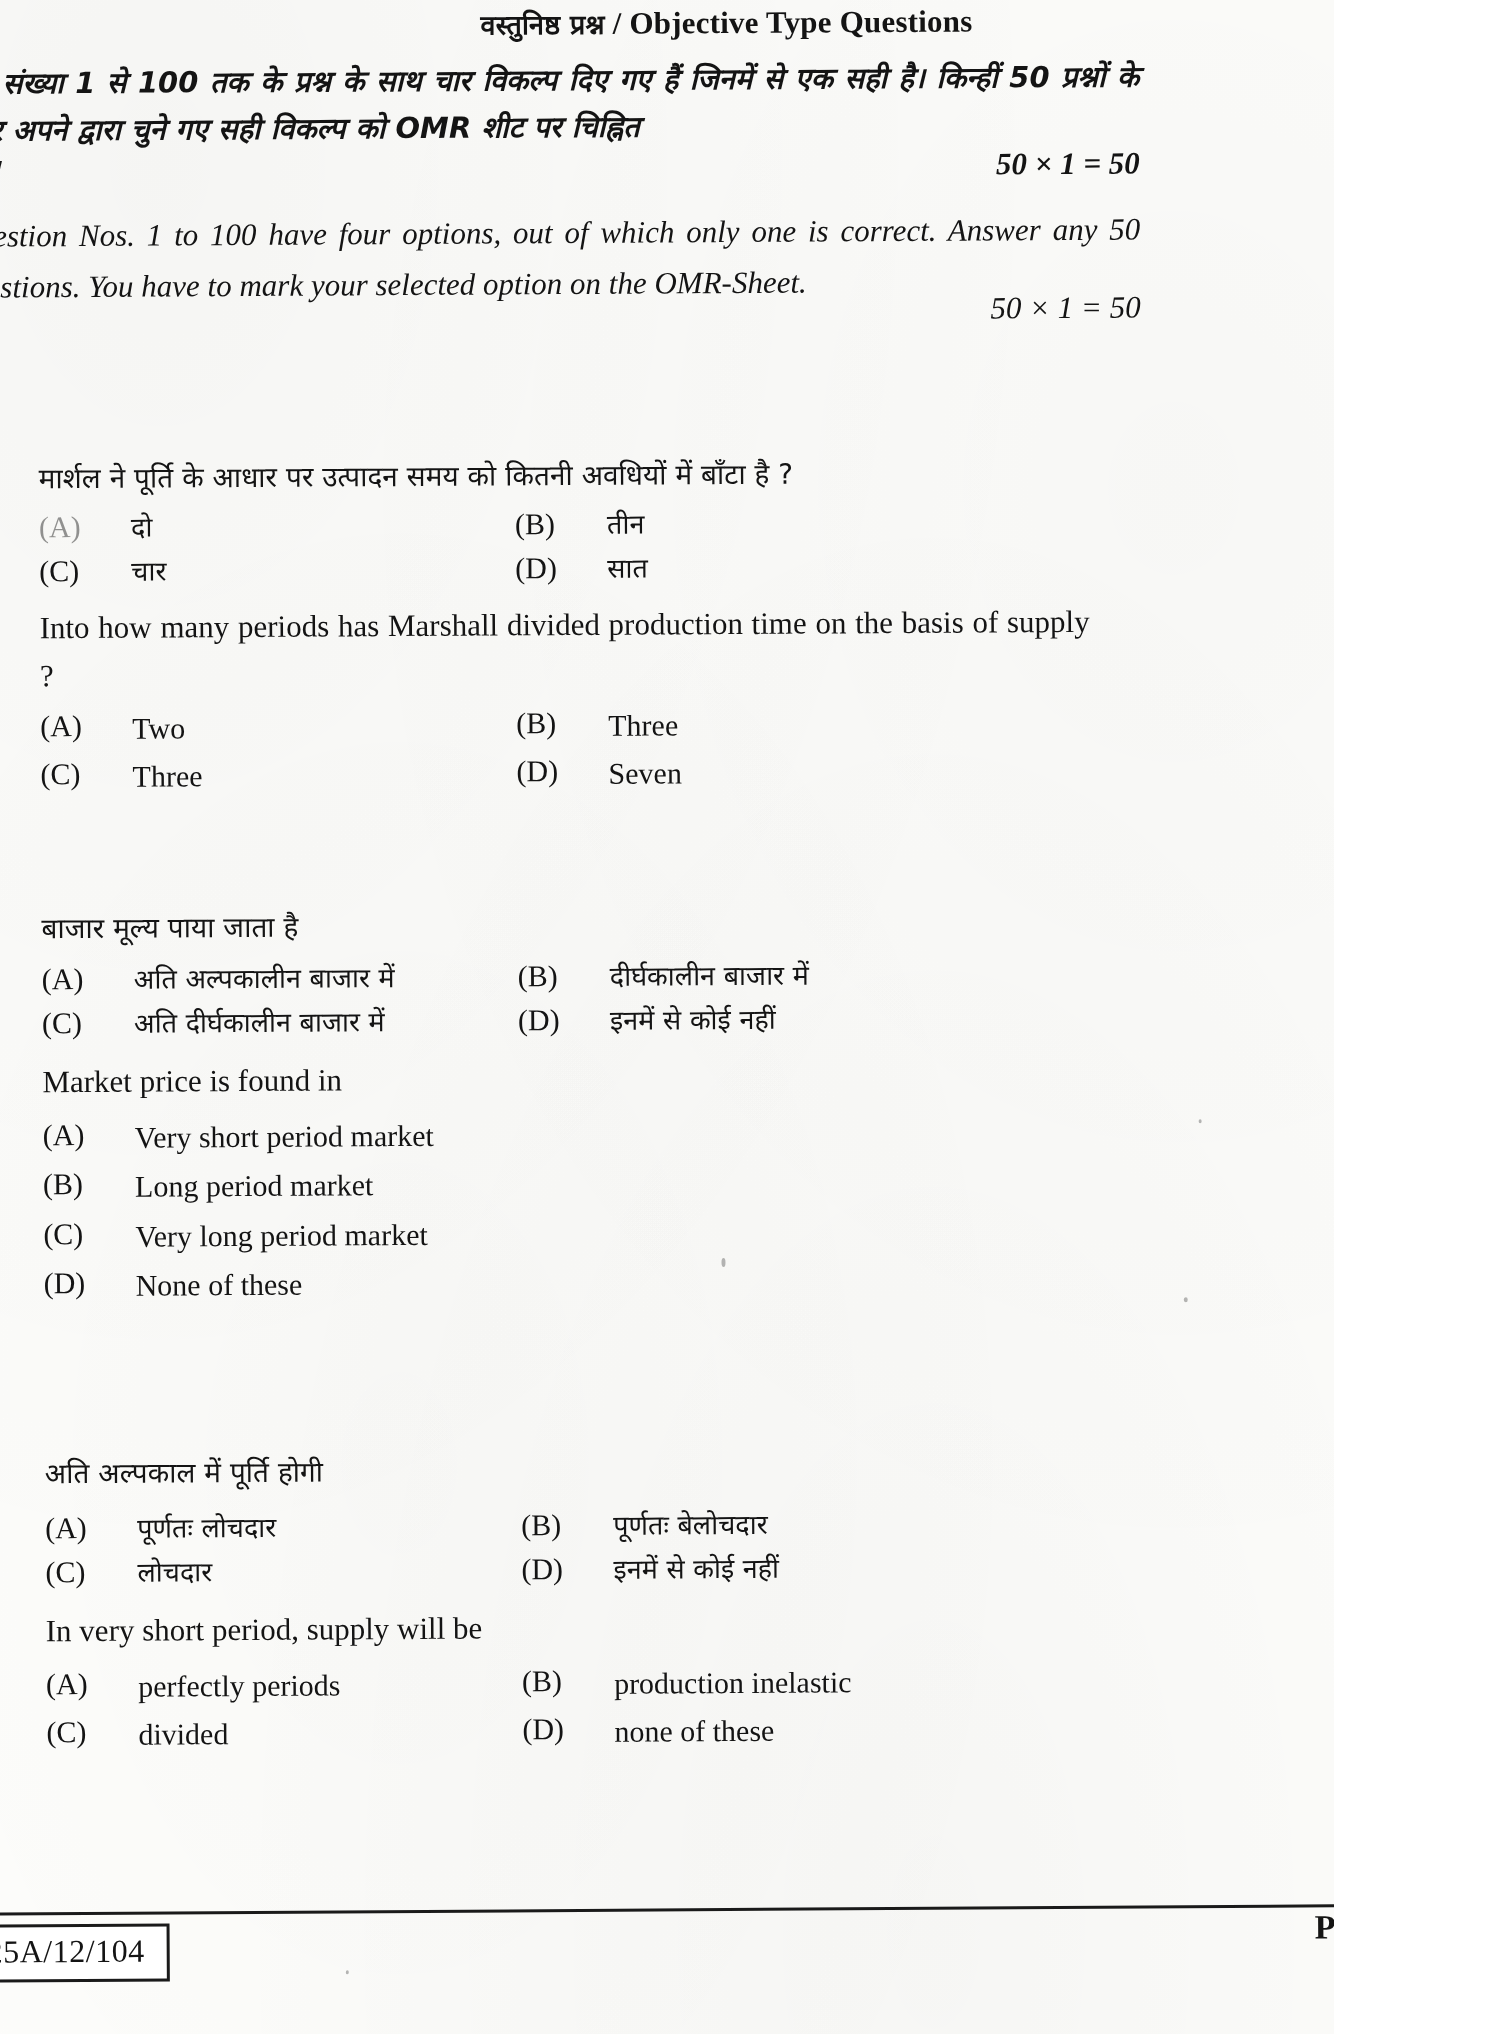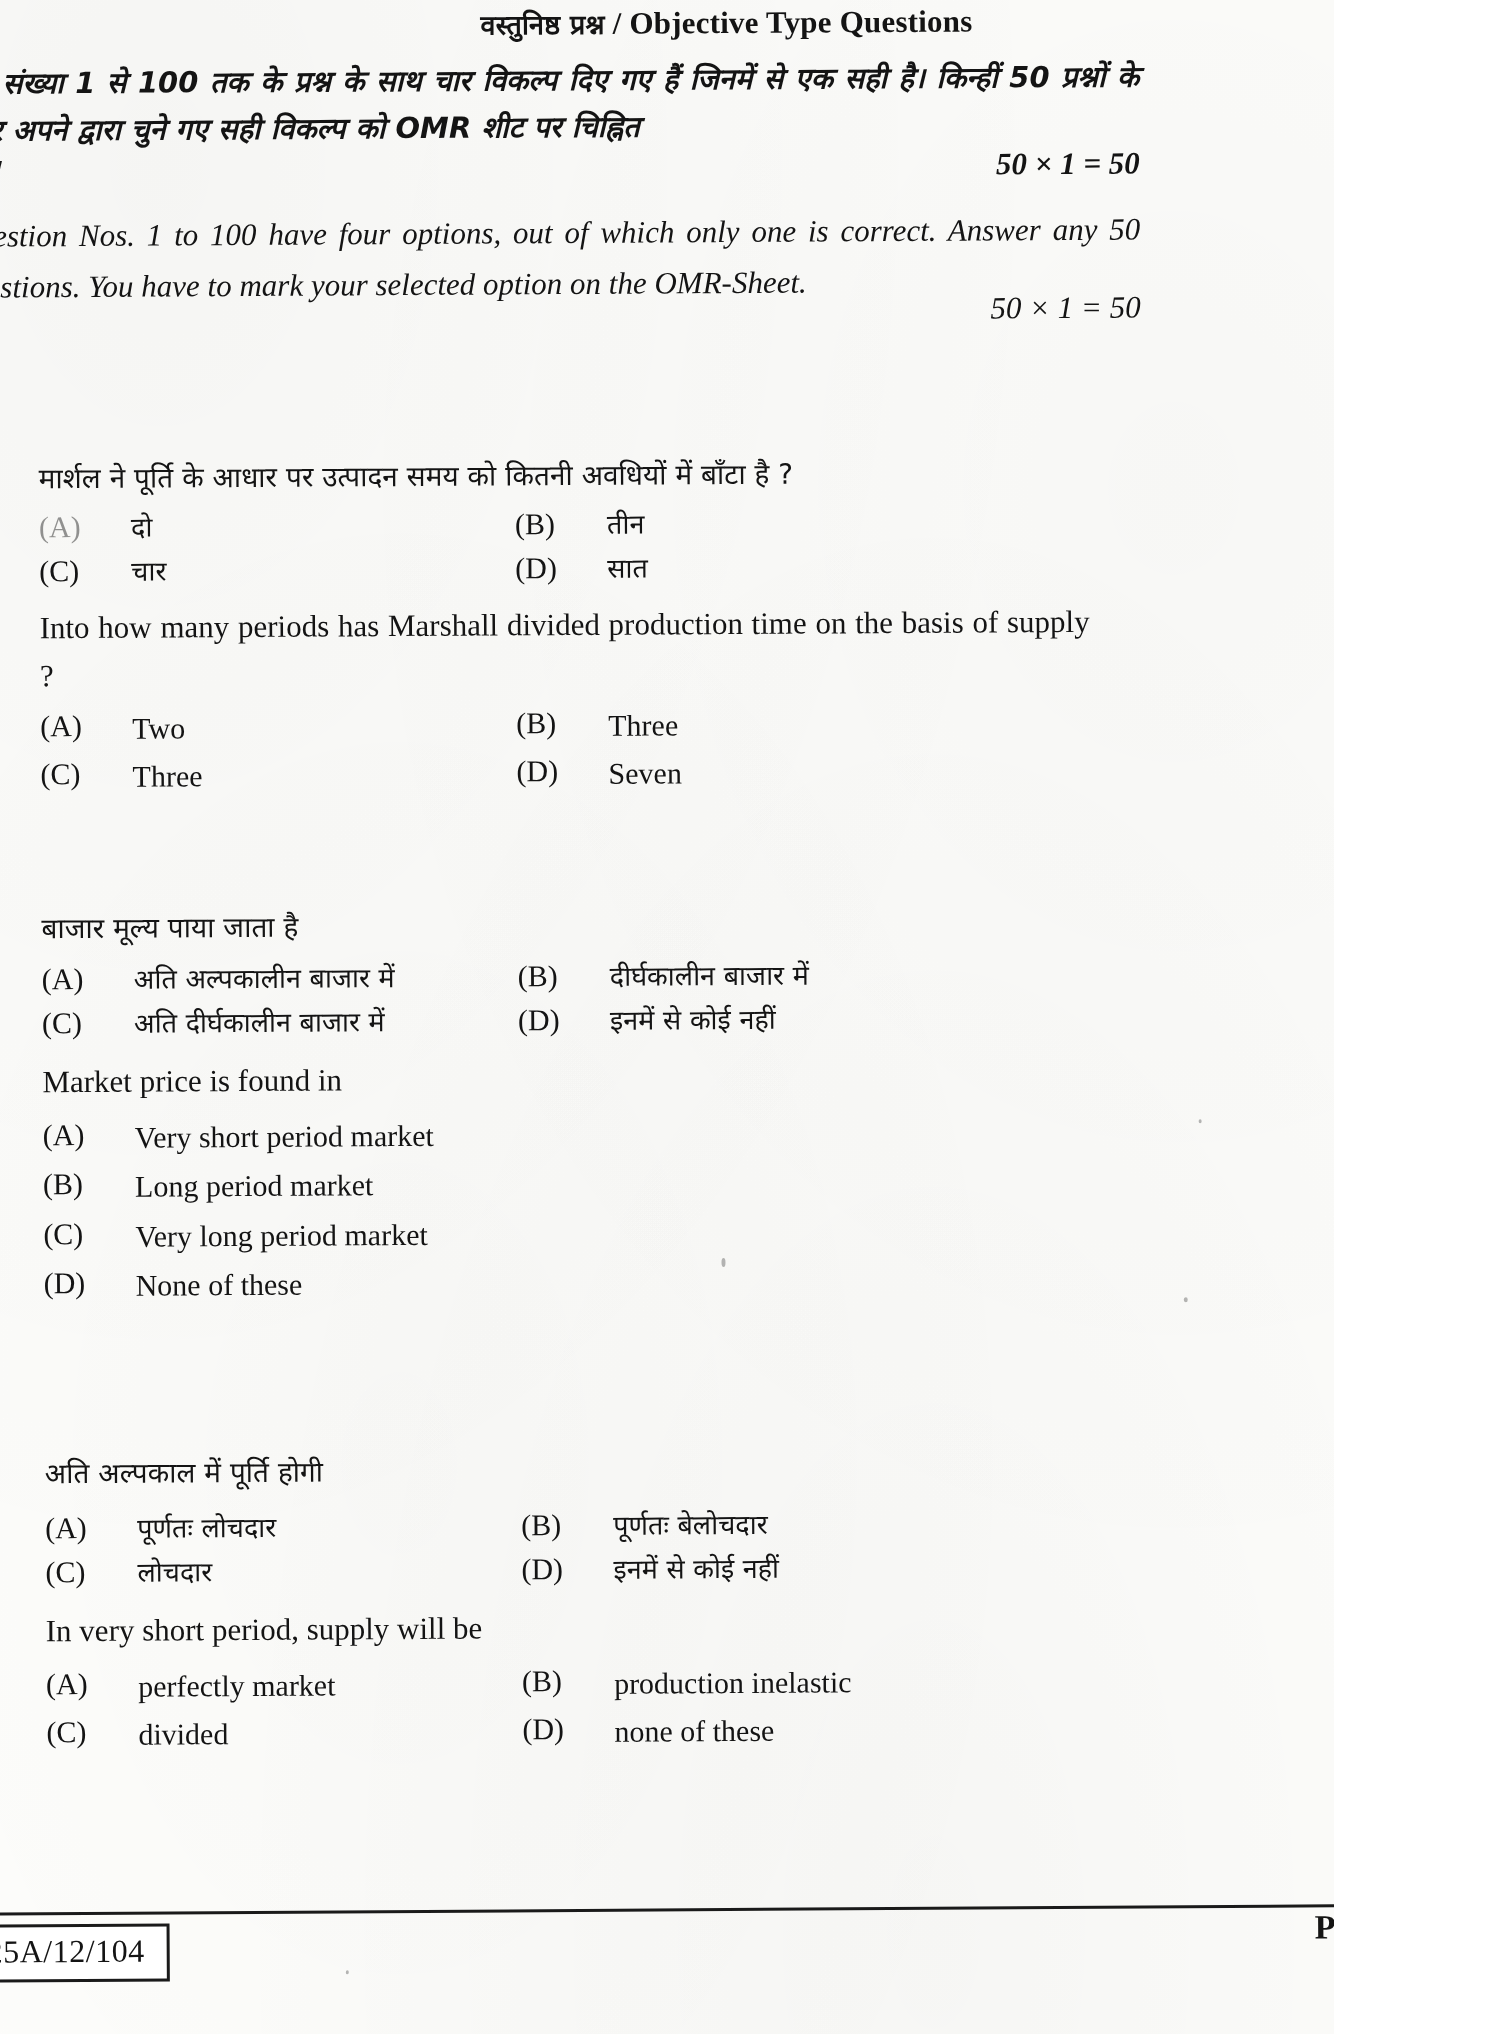--- a/index.html
+++ b/index.html
@@ -359,21 +359,21 @@
             <span class="lbl ink">(D)</span>
             <span class="otext-hi ink">इनमें से कोई नहीं</span>
           </div>
         </div>
 
         <div class="stem-en ink" style="margin-top:16px;">In very short period, supply will be</div>
 
         <div class="optrow" style="margin-top:12px;">
           <div class="optcell col1">
             <span class="lbl ink">(A)</span>
-            <span class="otext-en ink">perfectly market</span>
+            <span class="otext-en ink">perfectly periods</span>
           </div>
           <div class="optcell col2">
             <span class="lbl ink">(B)</span>
             <span class="otext-en ink">production inelastic</span>
           </div>
         </div>
 
         <div class="optrow">
           <div class="optcell col1">
             <span class="lbl ink">(C)</span>

